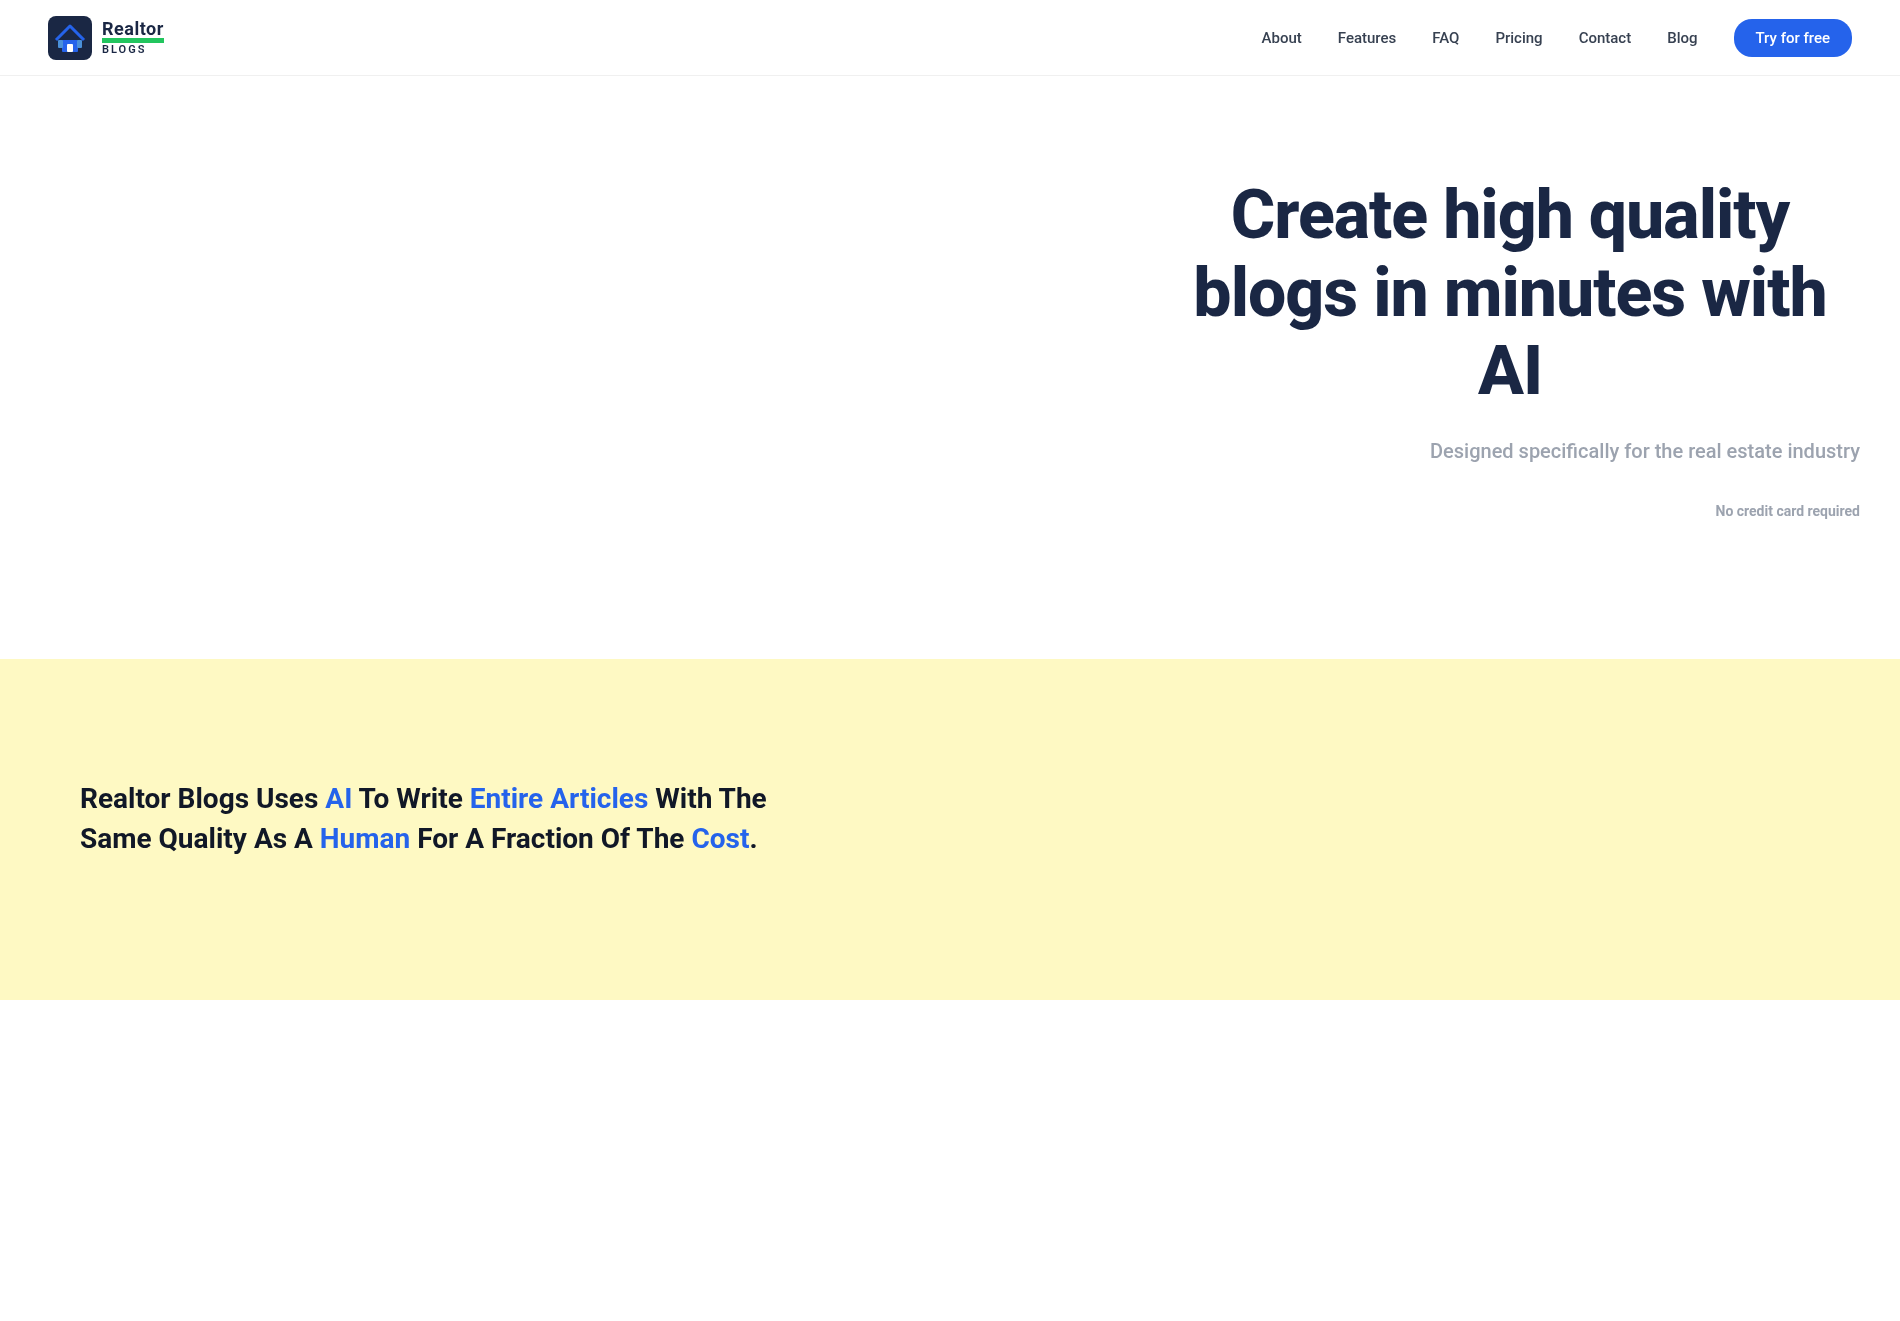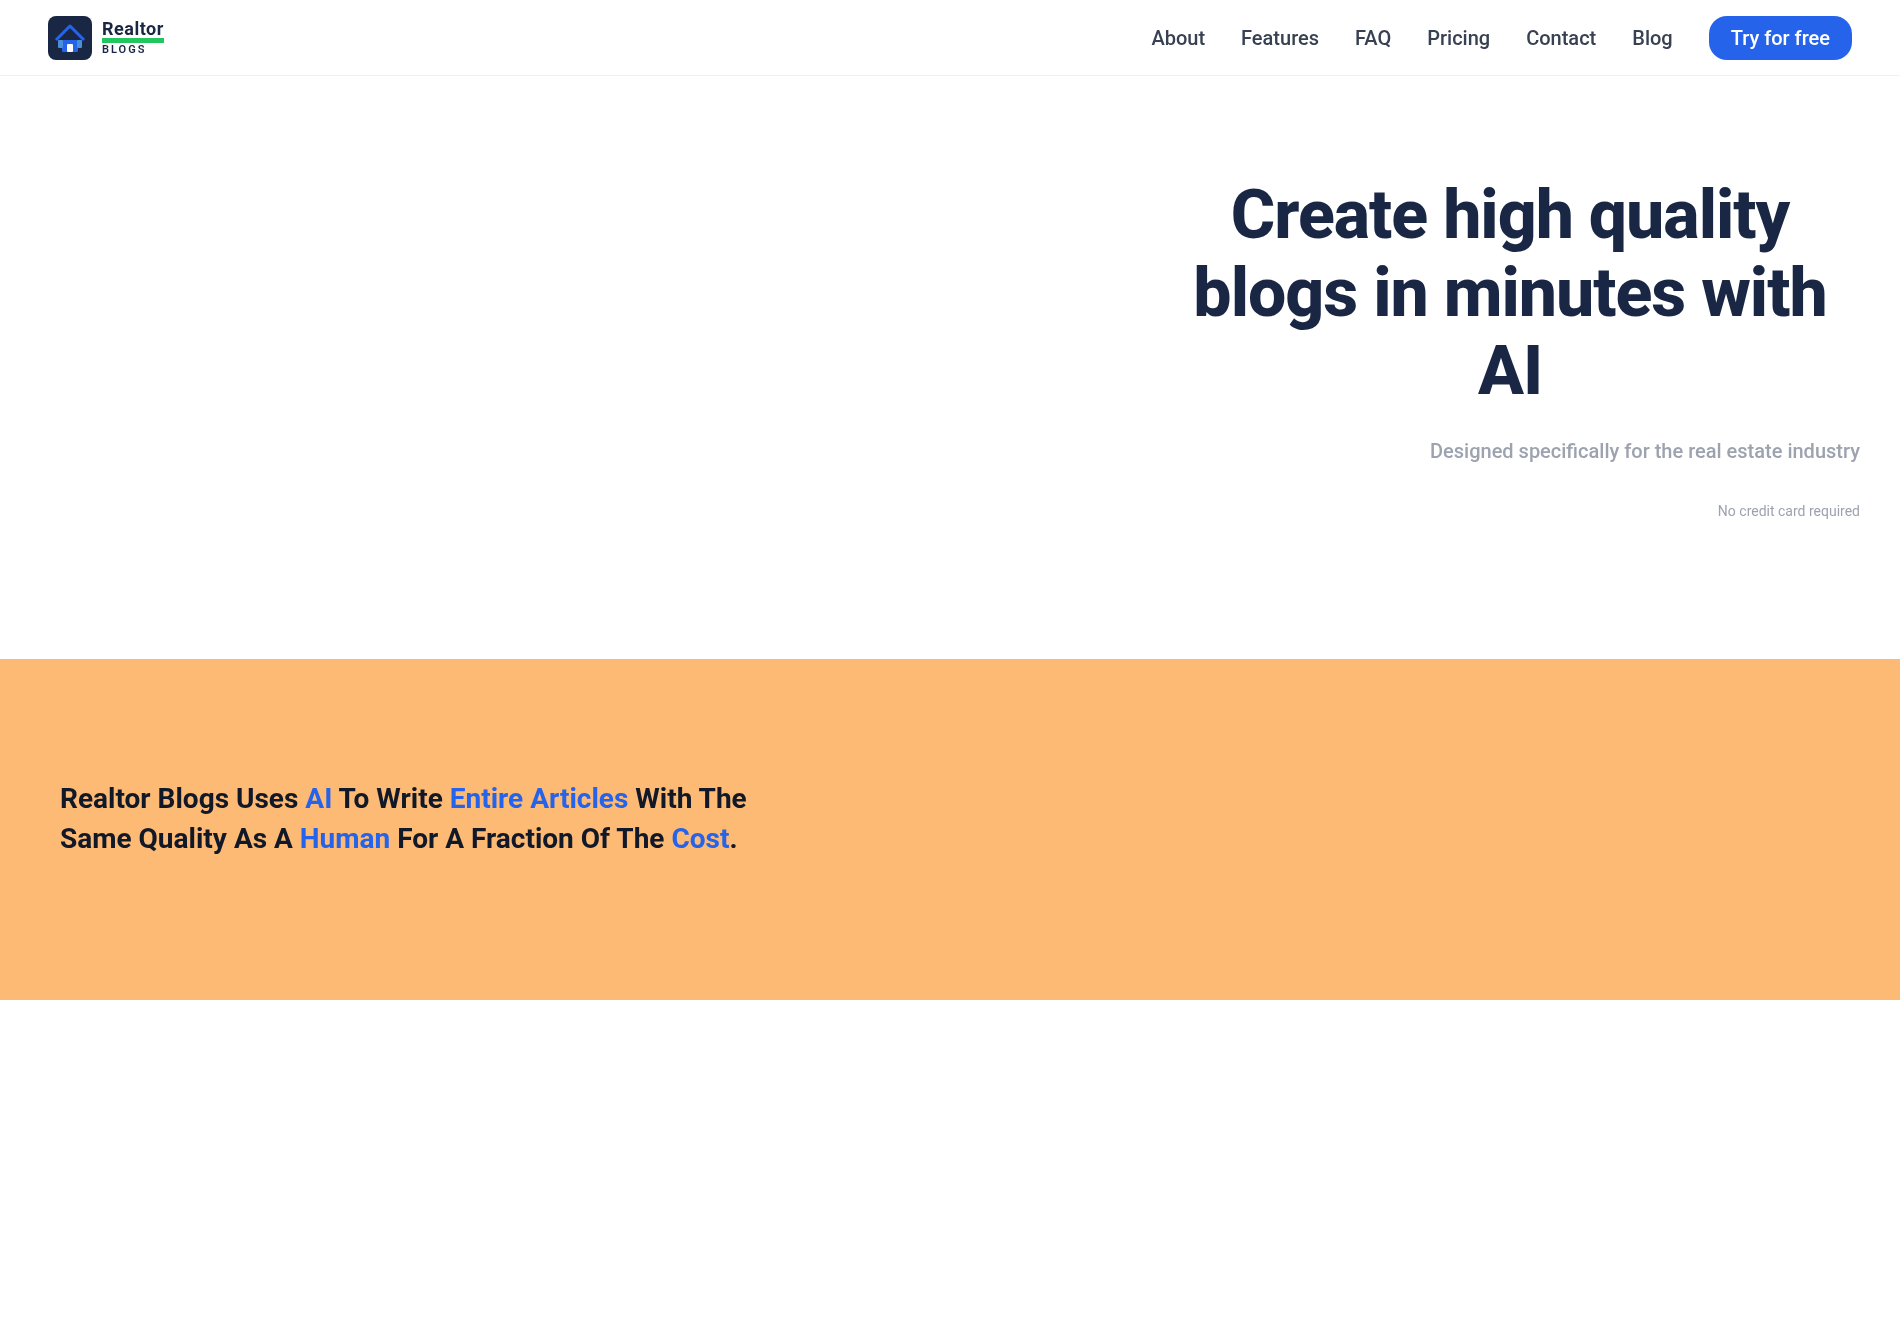--- a/index.html
+++ b/index.html
@@ -66,21 +66,21 @@
     .nav-links {
       display: flex;
       align-items: center;
       gap: 36px;
       list-style: none;
     }
 
     .nav-links a {
       text-decoration: none;
       color: #374151;
-      font-size: 20px;
+      font-size: 15px;
       font-weight: 500;
     }
 
     .nav-cta {
       background: #2563eb;
       color: #ffffff !important;
       padding: 10px 22px;
       border-radius: 18px;
       font-size: 15px;
       font-weight: 600;
@@ -125,27 +125,27 @@
       font-size: 17px;
       font-weight: 600;
       cursor: pointer;
       margin-bottom: 14px;
       letter-spacing: 0.2px;
     }
 
     .hero-note {
       font-size: 14px;
       color: #9ca3af;
-      font-weight: 400;
+      font-weight: 700;
     }
 
     
     .section-2 {
-      background: #fdba74;
-      padding: 120px 60px 140px;
+      background: #fef9c3;
+      padding: 120px 80px 140px;
       display: flex;
       align-items: flex-start;
       justify-content: flex-start;
     }
 
     .section-2-text {
       max-width: 700px;
       font-size: 28px;
       font-weight: 700;
       color: #111827;

